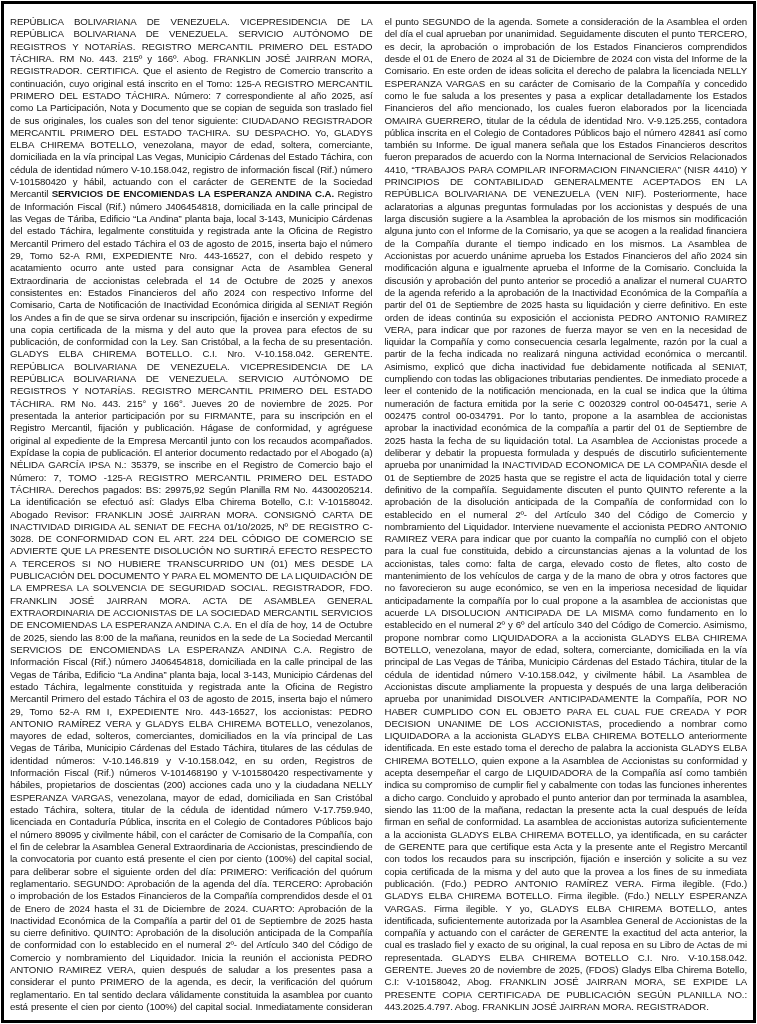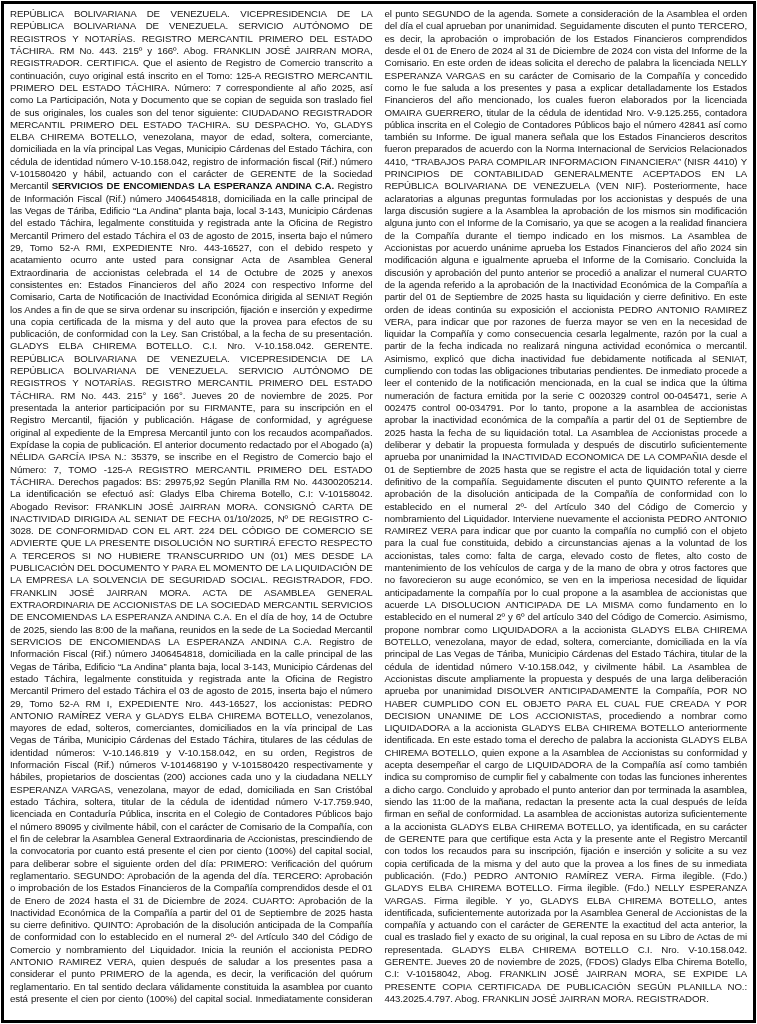--- a/index.html
+++ b/index.html
@@ -15,21 +15,21 @@
   .page {
     position: absolute;
     inset: 0;
     background: #ffffff;
   }
   .frame {
     position: absolute;
     inset: 1px;
     border: 3px solid #000000;
     box-sizing: border-box;
-    padding: 4px 6px 6px 6px;
+    padding: 12px 6px 6px 6px;
     overflow: hidden;
     background: #ffffff;
   }
   .doc-text {
     height: 100%;
     column-count: 2;
     column-gap: 12px;
     column-fill: auto;
     text-align: justify;
     font-size: 8.6px;

